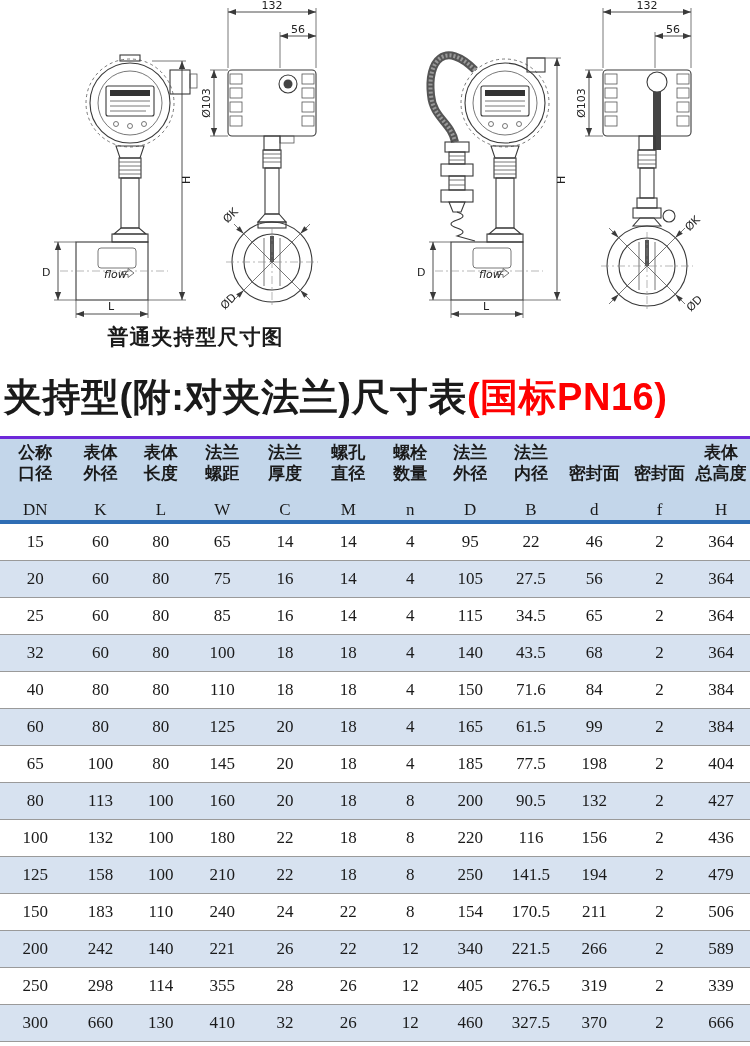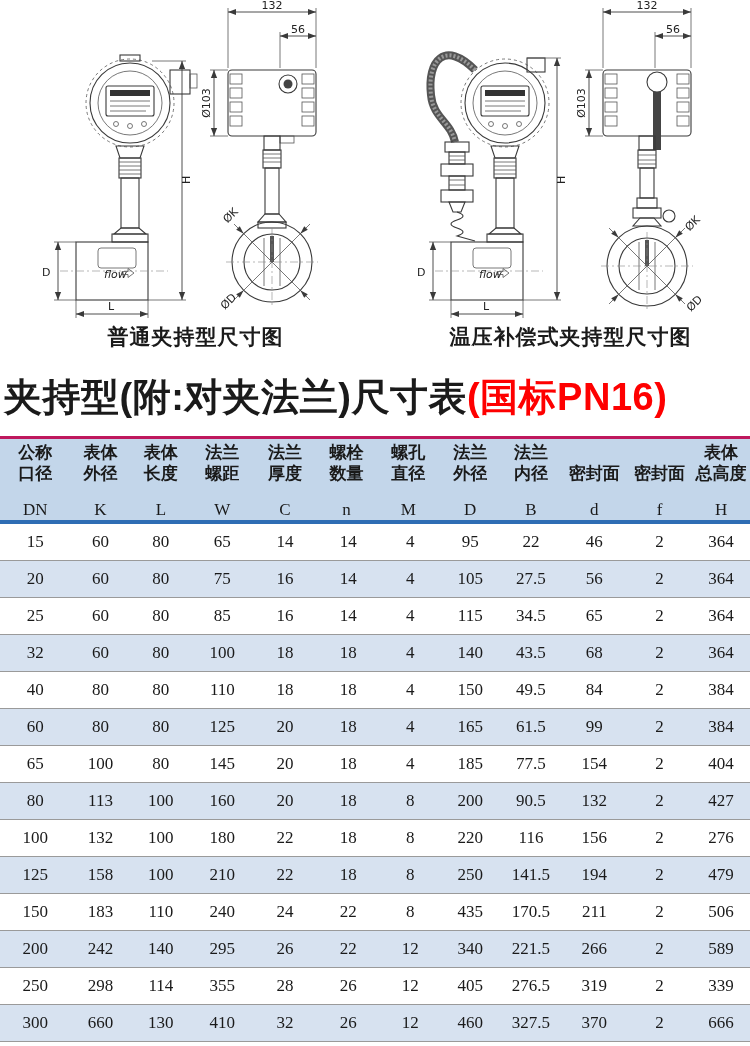--- a/index.html
+++ b/index.html
@@ -10,21 +10,21 @@
   .diagrams{display:flex;height:356px;}
   .diagram{width:375px;display:flex;flex-direction:column;align-items:center;}
   .diagram svg{width:375px;height:324px;display:block;}
   .caption{font-size:21px;font-weight:bold;height:30px;line-height:26px;letter-spacing:1px;margin-left:16px;}
   .title-row{height:80px;box-sizing:border-box;padding:16px 0 12px 4px;font-size:38px;font-weight:bold;white-space:nowrap;letter-spacing:0.5px;}
   .title-red{color:var(--accent-red,#fe0000);}
   .spec-table{height:610px;}
   .thead{
     height:88px;box-sizing:border-box;display:flex;
     background:var(--header-bg,#c3d6ea);
-    border-top:3px solid #be185d;
+    border-top:3px solid #6d28d9;
     border-bottom:4px solid var(--divider-blue,#2e6db4);
   }
   .th{display:flex;flex-direction:column;align-items:center;justify-content:center;box-sizing:border-box;padding-top:2px;}
   .th .cn{
     white-space:pre-line;font-weight:bold;font-size:17px;line-height:21px;text-align:center;
     min-height:42px;display:flex;align-items:flex-end;justify-content:center;
   }
   .th .sym{font-family:"Liberation Serif","DejaVu Serif",serif;font-size:17px;line-height:20px;margin-top:16px;}
   .tbody{height:518px;display:flex;flex-direction:column;}
   .tr{flex:1;display:flex;align-items:center;box-sizing:border-box;border-bottom:1px solid var(--row-border,#9a9a9a);}
@@ -278,21 +278,20 @@
         <line class="thinner" x1="234" y1="228" x2="310" y2="304"></line>
         <line class="thinner" x1="234" y1="304" x2="310" y2="228"></line>
         <polygon points="243.7,237.7 239.8,230.2 236.2,233.8" fill="#3a3a3a"></polygon>
         <polygon points="300.3,294.3 307.8,298.2 304.2,301.8" fill="#3a3a3a"></polygon>
         <polygon points="243.7,294.3 239.8,301.8 236.2,298.2" fill="#3a3a3a"></polygon>
         <polygon points="300.3,237.7 307.8,233.8 304.2,230.2" fill="#3a3a3a"></polygon>
         <text class="dimtxt" x="320" y="226" font-size="10" text-anchor="middle" transform="rotate(-45,320,226)">ØK</text>
         <text class="dimtxt" x="322" y="306" font-size="10" text-anchor="middle" transform="rotate(-45,322,306)">ØD</text>
       </g>
     </svg>
-    <div class="caption">温压补偿式夹持型尺寸图</div>
   </div>
 </div>
 
 <div class="title-row">
   <span>夹持型(附:对夹法兰)尺寸表</span><span class="title-red">(国标PN16)</span>
 </div>
 
 <div class="spec-table">
   <div class="thead">
       <div class="th col0">
@@ -313,30 +312,30 @@
       <div class="th col3">
         <div class="cn">法兰
 螺距</div>
         <div class="sym">W</div>
       </div>
       <div class="th col4">
         <div class="cn">法兰
 厚度</div>
         <div class="sym">C</div>
       </div>
+      <div class="th col5">
+        <div class="cn">螺孔
+直径</div>
+        <div class="sym">M</div>
+      </div>
       <div class="th col6">
         <div class="cn">螺栓
 数量</div>
         <div class="sym">n</div>
       </div>
-      <div class="th col5">
-        <div class="cn">螺孔
-直径</div>
-        <div class="sym">M</div>
-      </div>
       <div class="th col7">
         <div class="cn">法兰
 外径</div>
         <div class="sym">D</div>
       </div>
       <div class="th col8">
         <div class="cn">法兰
 内径</div>
         <div class="sym">B</div>
       </div>
@@ -413,21 +412,21 @@
       </div>
       <div class="tr">
         <div class="td col0">40</div>
         <div class="td col1">80</div>
         <div class="td col2">80</div>
         <div class="td col3">110</div>
         <div class="td col4">18</div>
         <div class="td col5">18</div>
         <div class="td col6">4</div>
         <div class="td col7">150</div>
-        <div class="td col8">49.5</div>
+        <div class="td col8">71.6</div>
         <div class="td col9">84</div>
         <div class="td col10">2</div>
         <div class="td col11">384</div>
       </div>
       <div class="tr alt">
         <div class="td col0">60</div>
         <div class="td col1">80</div>
         <div class="td col2">80</div>
         <div class="td col3">125</div>
         <div class="td col4">20</div>
@@ -442,21 +441,21 @@
       <div class="tr">
         <div class="td col0">65</div>
         <div class="td col1">100</div>
         <div class="td col2">80</div>
         <div class="td col3">145</div>
         <div class="td col4">20</div>
         <div class="td col5">18</div>
         <div class="td col6">4</div>
         <div class="td col7">185</div>
         <div class="td col8">77.5</div>
-        <div class="td col9">154</div>
+        <div class="td col9">198</div>
         <div class="td col10">2</div>
         <div class="td col11">404</div>
       </div>
       <div class="tr alt">
         <div class="td col0">80</div>
         <div class="td col1">113</div>
         <div class="td col2">100</div>
         <div class="td col3">160</div>
         <div class="td col4">20</div>
         <div class="td col5">18</div>
@@ -472,21 +471,21 @@
         <div class="td col1">132</div>
         <div class="td col2">100</div>
         <div class="td col3">180</div>
         <div class="td col4">22</div>
         <div class="td col5">18</div>
         <div class="td col6">8</div>
         <div class="td col7">220</div>
         <div class="td col8">116</div>
         <div class="td col9">156</div>
         <div class="td col10">2</div>
-        <div class="td col11">276</div>
+        <div class="td col11">436</div>
       </div>
       <div class="tr alt">
         <div class="td col0">125</div>
         <div class="td col1">158</div>
         <div class="td col2">100</div>
         <div class="td col3">210</div>
         <div class="td col4">22</div>
         <div class="td col5">18</div>
         <div class="td col6">8</div>
         <div class="td col7">250</div>
@@ -496,31 +495,31 @@
         <div class="td col11">479</div>
       </div>
       <div class="tr">
         <div class="td col0">150</div>
         <div class="td col1">183</div>
         <div class="td col2">110</div>
         <div class="td col3">240</div>
         <div class="td col4">24</div>
         <div class="td col5">22</div>
         <div class="td col6">8</div>
-        <div class="td col7">435</div>
+        <div class="td col7">154</div>
         <div class="td col8">170.5</div>
         <div class="td col9">211</div>
         <div class="td col10">2</div>
         <div class="td col11">506</div>
       </div>
       <div class="tr alt">
         <div class="td col0">200</div>
         <div class="td col1">242</div>
         <div class="td col2">140</div>
-        <div class="td col3">295</div>
+        <div class="td col3">221</div>
         <div class="td col4">26</div>
         <div class="td col5">22</div>
         <div class="td col6">12</div>
         <div class="td col7">340</div>
         <div class="td col8">221.5</div>
         <div class="td col9">266</div>
         <div class="td col10">2</div>
         <div class="td col11">589</div>
       </div>
       <div class="tr">

